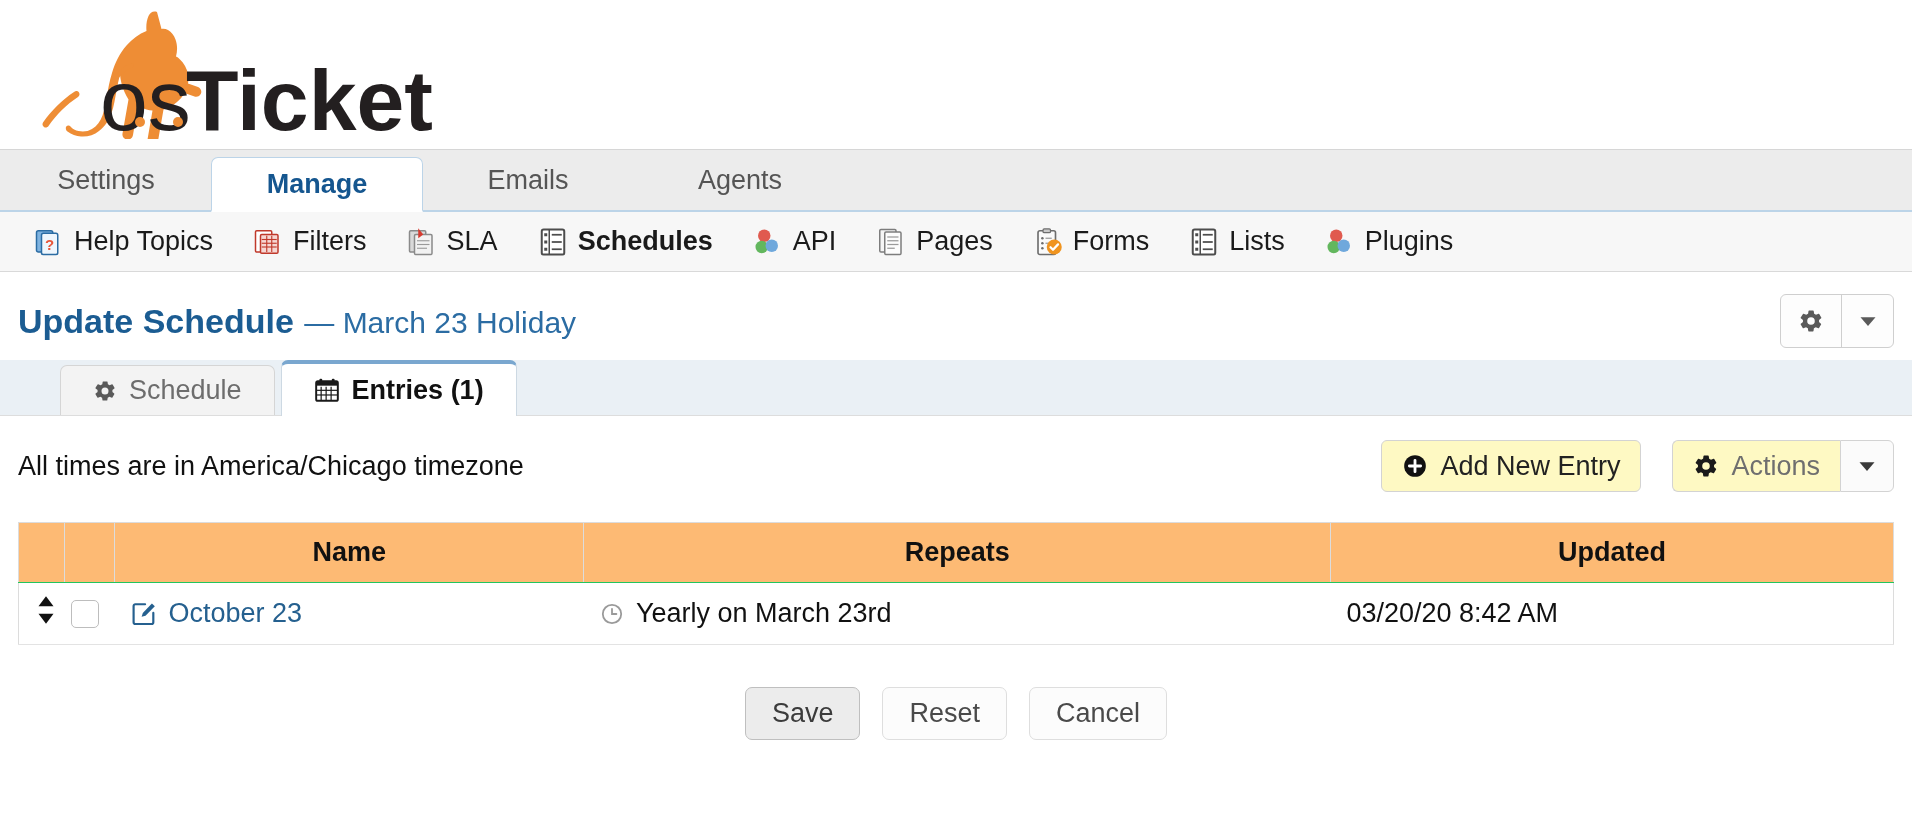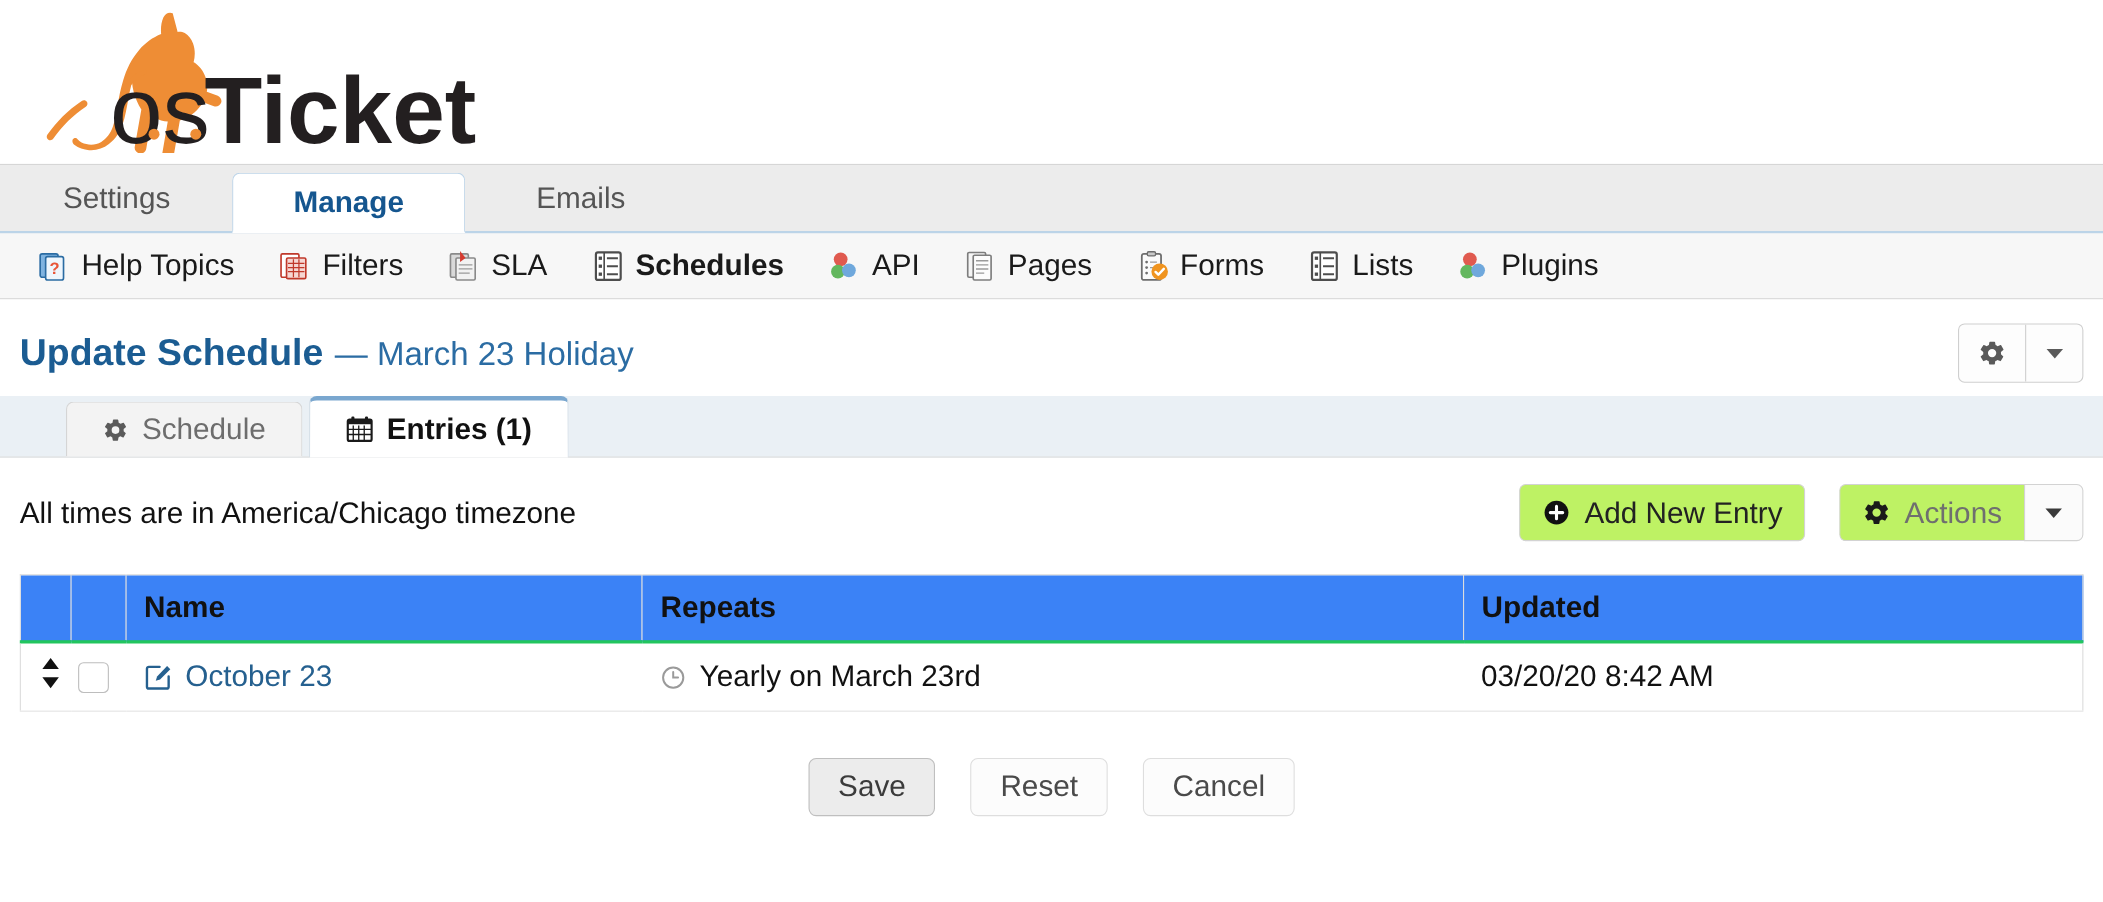--- a/index.html
+++ b/index.html
@@ -172,21 +172,21 @@
     align-items: center;
     justify-content: space-between;
     padding: 24px 0 30px 0;
   }
   .tz-note { font-size: 27px; color: #111; }
   .toolbar-actions { display: flex; align-items: center; }
   .btn {
     display: flex;
     align-items: center;
     font-size: 27px;
-    background: #bef264;
+    background: #fef9c3;
     border: 1px solid #d3d3d3;
     border-radius: 6px;
     color: #222;
     padding: 0 20px;
     height: 52px;
     white-space: nowrap;
   }
   .btn .ico { margin-right: 12px; display: flex; }
   .btn-split { display: flex; margin-left: 31px; }
   .btn-split .main {
@@ -203,27 +203,27 @@
   }
 
   
   table.list {
     width: 100%;
     border-collapse: collapse;
     font-size: 27px;
     border: 1px solid #dcdcdc;
   }
   table.list thead th {
-    background: #3b82f6;
-    text-align: left;
+    background: #fdba74;
+    text-align: center;
     font-weight: bold;
     color: #111;
     padding: 14px 16px;
     border-right: 1px solid #dcdcdc;
-    border-bottom: 3px solid #22c55e;
+    border-bottom: 1px solid #22c55e;
   }
   table.list thead th:last-child { border-right: none; }
   table.list td {
     padding: 12px 16px;
     border-bottom: 1px solid #e3e3e3;
     color: #111;
     vertical-align: middle;
   }
   .col-handle { width: 46px; padding-right: 0 !important; }
   .col-check  { width: 44px; padding-left: 6px !important; }
@@ -235,21 +235,21 @@
     border: 1px solid #bdbdbd;
     border-radius: 5px;
     background: #fff;
     display: block;
   }
 
   
   .form-buttons {
     display: flex;
     justify-content: center;
-    gap: 32px;
+    gap: 22px;
     padding-top: 42px;
   }
   .fbtn {
     font-size: 27px;
     padding: 10px 26px;
     border-radius: 7px;
     background: #fcfcfc;
     border: 1px solid #dedede;
     color: #4a4a4a;
   }
@@ -287,20 +287,23 @@
 <div class="mainnav">
   <ul>
     <li>
         <span>Settings</span>
       </li>
     <li class="active">
         <span>Manage</span>
       </li>
     <li>
         <span>Emails</span>
+      </li>
+    <li>
+        <span>Agents</span>
       </li>
   </ul>
 </div>
 
 <div class="subnav">
 
   <div class="subnav-item">
     <span class="ico">
       <svg width="30" height="30" viewBox="0 0 24 24">
         <rect x="2" y="3" width="13" height="17" rx="1.5" fill="#7fb3e0" stroke="#2b6ca3" stroke-width="1.2"></rect>

